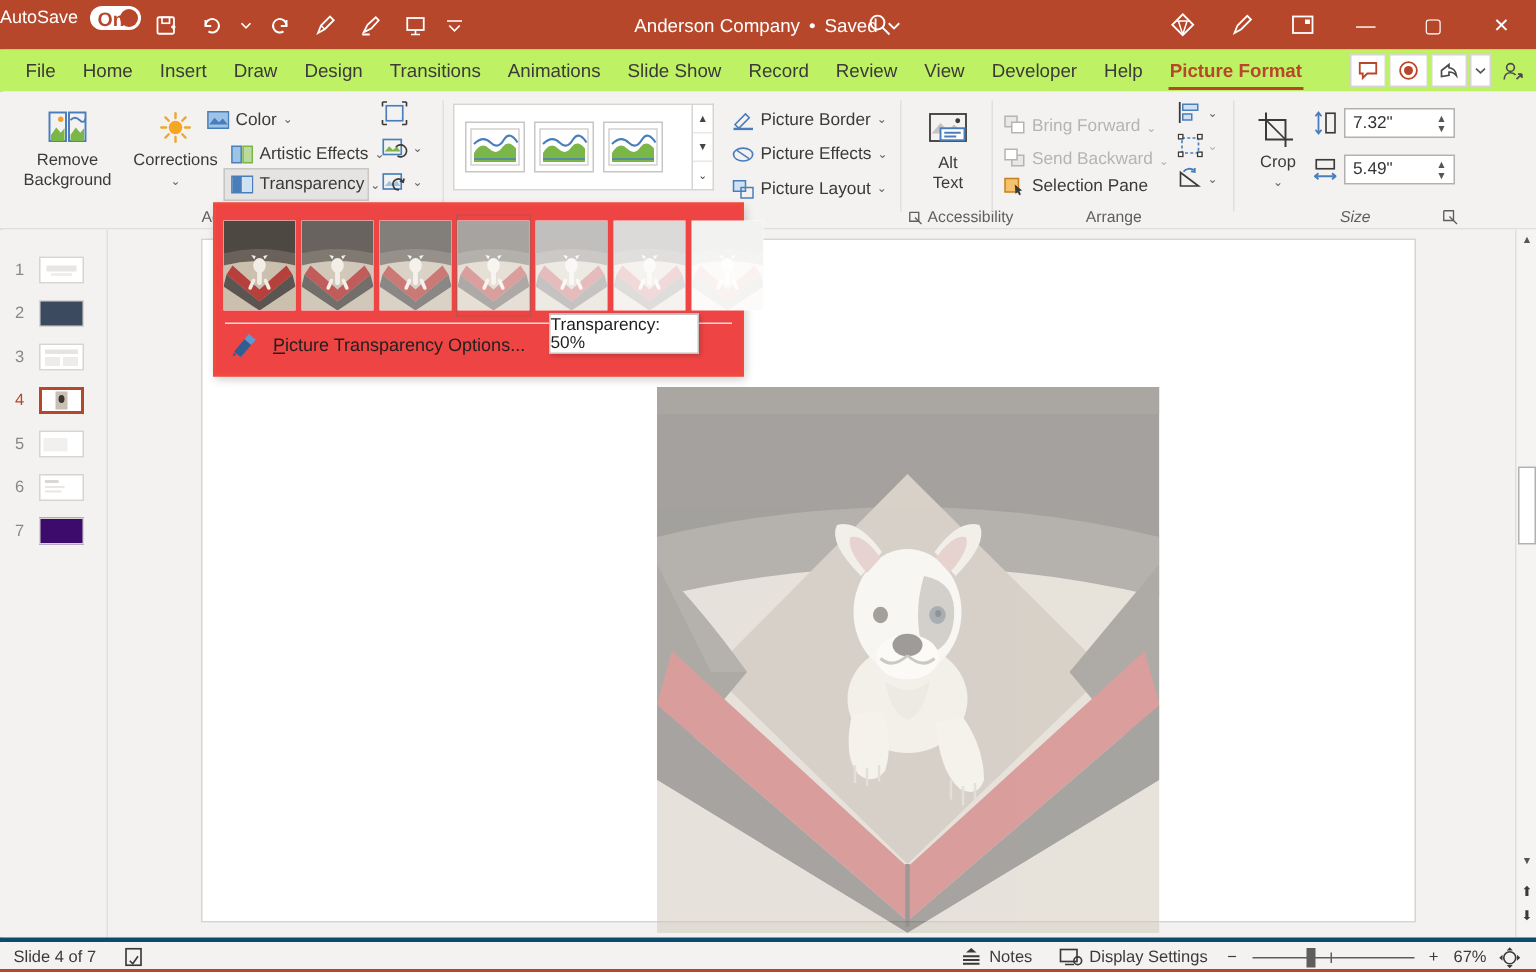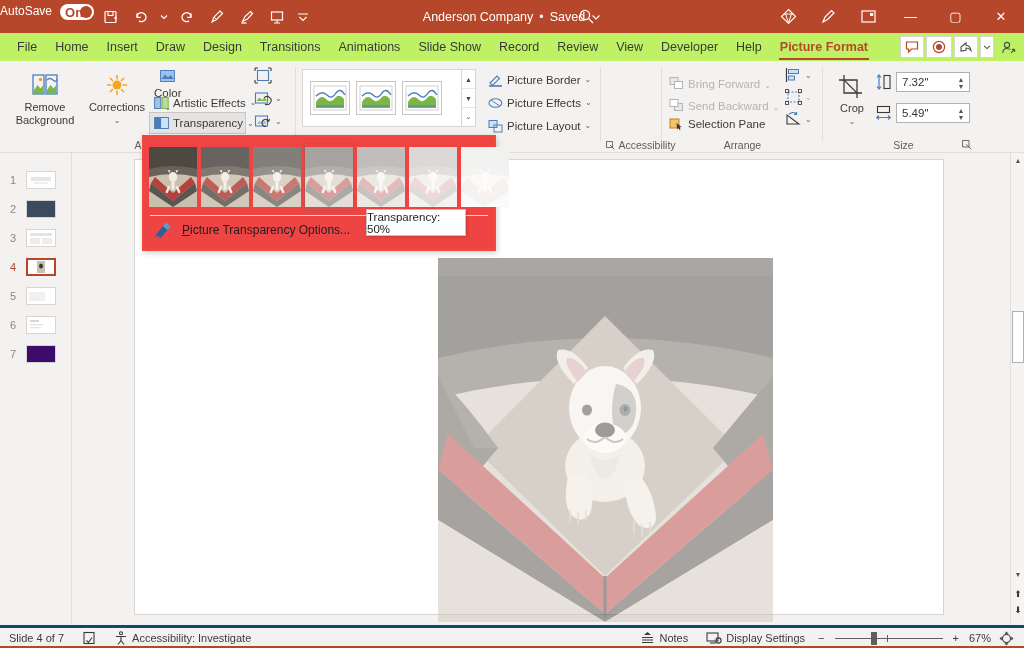--- a/index.html
+++ b/index.html
@@ -398,21 +398,21 @@
               <path d="M19.5 17.5 l2.2 2.2"></path>
             <path d="M21.7 6.3 l-2.2 2.2"></path>
               <path d="M10.5 17.5 l-2.2 2.2"></path>
           </g>
         </svg>
       </span>
       <span>Corrections</span>
       <span class="chev">⌄</span>
     </div>
 
-    <div class="small-btn" style="position:absolute; left:146px; top:8px;flex-direction:column;">
+    <div class="small-btn" style="position:absolute; left:130px; top:8px;">
       <span>
         <svg width="15" height="14" viewBox="0 0 15 14">
             <rect x="0.6" y="1.5" width="13.8" height="11" fill="#9dc3e6" stroke="#4a7ebb" stroke-width="1"></rect>
             <path d="M1.5 10 l3.5 -4.5 l3 3 l2.5 -2.5 l3.4 4 z" fill="#4a7ebb"></path>
           </svg>
       </span>
       <span>Color</span>
       <span class="chev">⌄</span>
     </div>
 
@@ -530,20 +530,33 @@
       </span>
       <span>Picture Layout</span>
       <span class="chev">⌄</span>
     </div>
 
   </div>
 
   <div class="rsep" style="left:600px;"></div>
 
   <div class="rgroup" style="left:604px; width:56px;">
+    <div class="big-btn" style="position:absolute; left:-9px; top:6px;">
+      <span class="ico">
+        <svg width="32" height="28" viewBox="0 0 32 28">
+          <rect x="4" y="2" width="24" height="18" fill="none" stroke="#3b3a39" stroke-width="1.2"></rect>
+          <path d="M5 15 l6 -7 l5 5 l4 -4 l7 6 z" fill="#9e9e9e" opacity="0.55"></path>
+          <circle cx="22.5" cy="6.5" r="1.6" fill="#3b3a39"></circle>
+          <rect x="11" y="11.5" width="16" height="8" fill="#fff" stroke="#4a7ebb" stroke-width="1.3"></rect>
+          <path d="M13.5 14.5 h11 M13.5 17 h8" stroke="#4a7ebb" stroke-width="1.2"></path>
+        </svg>
+      </span>
+      <span>Alt</span>
+      <span>Text</span>
+    </div>
     <div class="glabel" style="left:-18px; width:110px; display:flex; align-items:center; justify-content:center; gap:3px;">
       <span>
         <svg width="9" height="9" viewBox="0 0 9 9">
             <path d="M0.5 0.5 h6 v2 M0.5 0.5 v6 h6 v-4" fill="none" stroke="#605e5c" stroke-width="0.9"></path>
             <path d="M8.3 8.3 L4 4" stroke="#605e5c" stroke-width="0.9"></path>
           </svg>
       </span>
       <span>Accessibility</span>
     </div>
   </div>
@@ -651,21 +664,21 @@
       </span>
       <span class="spin">
         <span>5.49"</span>
         <span class="arrows">
             <span>▲</span>
             <span>▼</span>
           </span>
       </span>
     </div>
 
-    <div class="glabel" style="left:0; width:155px;">Size</div>
+    <div class="glabel" style="left:0; width:155px;font-style:italic;">Size</div>
     <span style="position:absolute; right:34px; bottom:3px;">
       <svg width="10" height="10" viewBox="0 0 10 10">
           <path d="M0.5 0.5 h6.5 v2.2 M0.5 0.5 v6.5 h6.5 v-4.3" fill="none" stroke="#605e5c" stroke-width="0.9"></path>
           <path d="M9.3 9.3 L4.3 4.3" stroke="#605e5c" stroke-width="0.9"></path>
         </svg>
     </span>
   </div>
 
   <span class="collapse-ribbon">
     <svg width="14" height="10" viewBox="0 0 14 10">
@@ -927,29 +940,20 @@
 </div>
 
 <div class="statusbar">
   <span class="sb-item">Slide 4 of 7</span>
   <span class="sb-item">
     <svg width="14" height="14" viewBox="0 0 14 14">
         <rect x="2" y="1.5" width="10" height="11" fill="none" stroke="#3b3a39" stroke-width="1.1"></rect>
         <path d="M4.5 9.5 L6.5 11.5 L10 6.5" fill="none" stroke="#3b3a39" stroke-width="1.1"></path>
       </svg>
   </span>
-  <span class="sb-item">
-    <span>
-      <svg width="14" height="14" viewBox="0 0 14 14">
-          <circle cx="7" cy="2.3" r="1.5" fill="none" stroke="#3b3a39" stroke-width="1.1"></circle>
-          <path d="M2 5.5 h10 M7 5.5 v4 M7 9.5 l-3 4 M7 9.5 l3 4" fill="none" stroke="#3b3a39" stroke-width="1.1"></path>
-        </svg>
-    </span>
-    <span>Accessibility: Investigate</span>
-  </span>
 
   <span class="sb-right">
     <span class="sb-item">
       <span>
         <svg width="15" height="14" viewBox="0 0 15 14">
             <path d="M7.5 1 L11 4 h-7z" fill="#3b3a39"></path>
             <path d="M2 6.5 h11 M2 9 h11 M2 11.5 h11" stroke="#3b3a39" stroke-width="1.2"></path>
           </svg>
       </span>
       <span>Notes</span>

